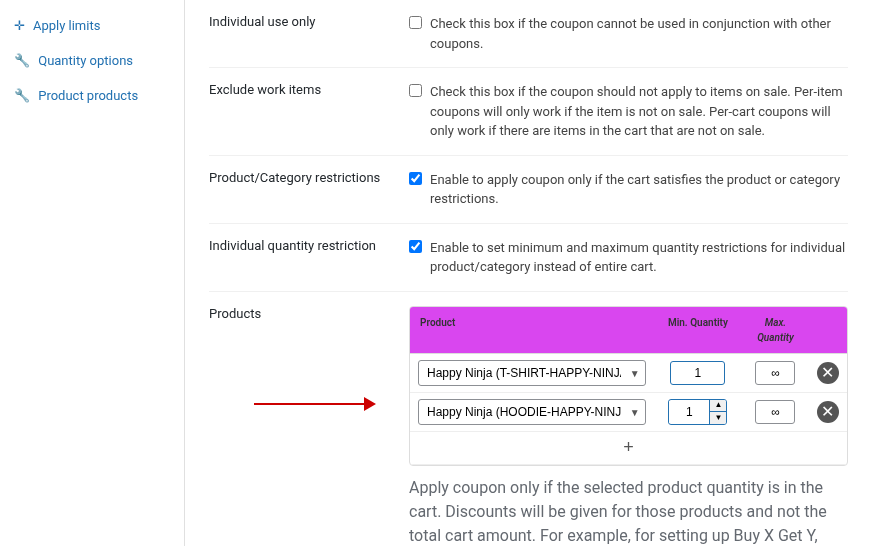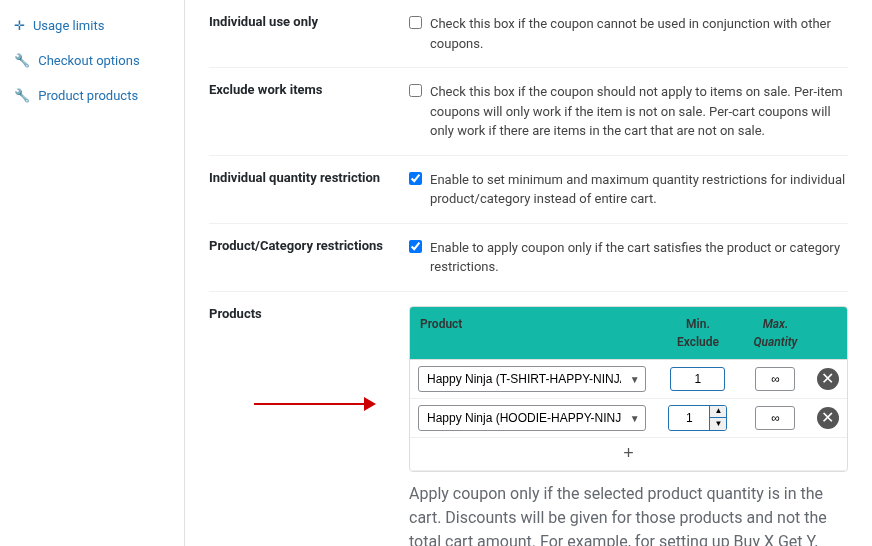--- a/index.html
+++ b/index.html
@@ -48,21 +48,21 @@
     .form-table tr {
       border-bottom: 1px solid #f0f0f0;
     }
     .form-table tr:last-child {
       border-bottom: none;
     }
     .form-table th {
       width: 200px;
       padding: 14px 16px 14px 0;
       text-align: left;
-      font-weight: 700;
+      font-weight: 400;
       vertical-align: top;
       color: #23282d;
       font-size: 13px;
     }
     .form-table td {
       padding: 14px 0;
       vertical-align: top;
       font-size: 13px;
       color: #444;
       line-height: 1.5;
@@ -81,25 +81,25 @@
       border: 1px solid #ddd;
       border-radius: 4px;
       overflow: hidden;
       min-width: 430px;
     }
     .products-table {
       width: 100%;
       border-collapse: collapse;
     }
     .products-table th {
-      background: #14b8a6;
+      background: #d946ef;
       padding: 8px 10px;
       text-align: left;
       font-weight: 600;
-      font-size: 12px;
+      font-size: 10px;
       color: #333;
       border-bottom: 1px solid #ddd;
       width: auto;
     }
     .products-table th:nth-child(1) { width: 55%; }
     .products-table th:nth-child(2) { width: 20%; text-align: center; }
     .products-table th:nth-child(3) { width: 15%; text-align: center; font-style: italic; }
     .products-table th:nth-child(4) { width: 5%; }
     .products-table td {
       padding: 6px 8px;
@@ -220,25 +220,25 @@
     }
   </style>
 </head>
 <body>
 
 <div class="container">
 
   <div class="sidebar">
     <div class="sidebar-item">
       <span class="icon">✛</span>
-      <span>Usage limits</span>
+      <span>Apply limits</span>
     </div>
     <div class="sidebar-item">
       <span class="icon">🔧</span>
-      <span>Checkout options</span>
+      <span>Quantity options</span>
     </div>
     <div class="sidebar-item">
       <span class="icon">🔧</span>
       <span>Product products</span>
     </div>
   </div>
 
   <div class="main">
     <table class="form-table">
       <tbody>
@@ -257,54 +257,54 @@
           <th>Exclude work items</th>
           <td>
             <div class="checkbox-row">
               <input type="checkbox" style="">
               <span>Check this box if the coupon should not apply to items on sale. Per-item coupons will only work if the item is not on sale. Per-cart coupons will only work if there are items in the cart that are not on sale.</span>
             </div>
           </td>
         </tr>
 
         <tr>
+          <th>Product/Category restrictions</th>
+          <td>
+            <div class="checkbox-row">
+              <input type="checkbox" checked="" style="">
+              <span>Enable to apply coupon only if the cart satisfies the product or category restrictions.</span>
+            </div>
+          </td>
+        </tr>
+
+        <tr>
           <th>Individual quantity restriction</th>
           <td>
             <div class="checkbox-row">
               <input type="checkbox" checked="" style="">
               <span>Enable to set minimum and maximum quantity restrictions for individual product/category instead of entire cart.</span>
             </div>
           </td>
         </tr>
 
         <tr>
-          <th>Product/Category restrictions</th>
-          <td>
-            <div class="checkbox-row">
-              <input type="checkbox" checked="" style="">
-              <span>Enable to apply coupon only if the cart satisfies the product or category restrictions.</span>
-            </div>
-          </td>
-        </tr>
-
-        <tr>
           <th>Products</th>
           <td style="position: relative;">
 
             <div style="position: absolute; left: -155px; top: 105px; display: flex; align-items: center; z-index: 10;">
               <div style="width: 110px; height: 2px; background: #cc0000;"></div>
               <div style="width: 0; height: 0; border-top: 7px solid transparent; border-bottom: 7px solid transparent; border-left: 12px solid #cc0000;"></div>
             </div>
 
             <div class="products-table-wrapper">
               <table class="products-table">
                 <thead>
                   <tr>
                     <th>Product</th>
-                    <th>Min. Exclude</th>
+                    <th>Min. Quantity</th>
                     <th>Max. Quantity</th>
                     <th></th>
                   </tr>
                 </thead>
                 <tbody>
 
                   <tr>
                     <td>
                       <div class="product-select-wrapper">
                         <select class="product-select">

